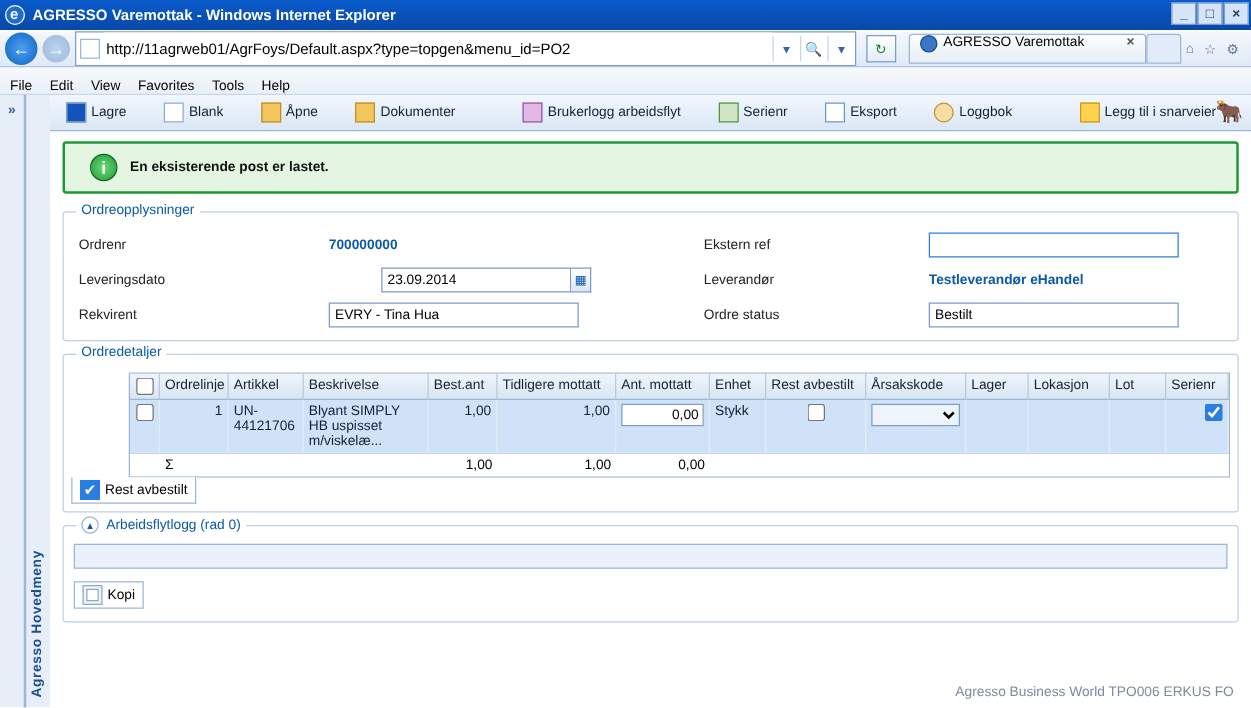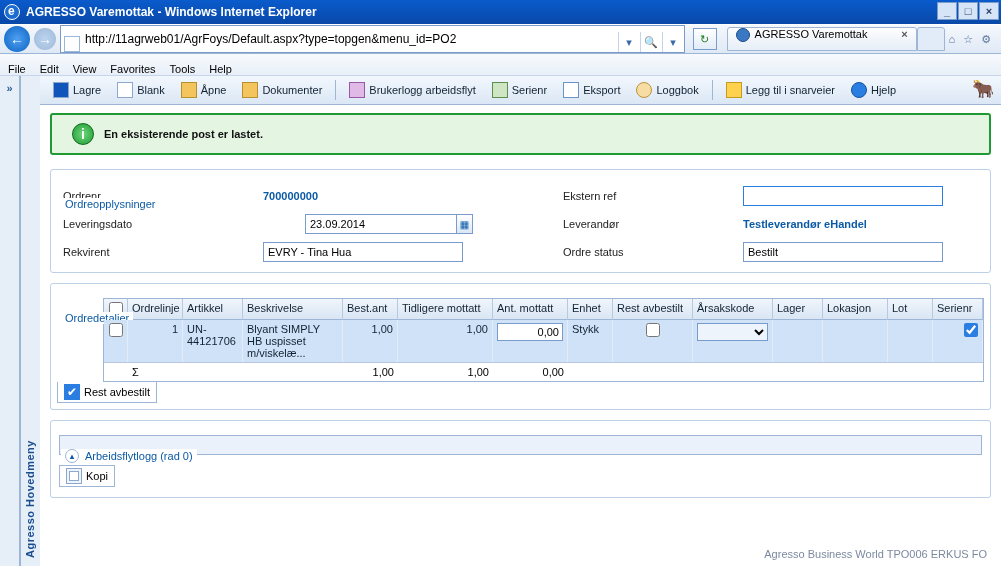--- a/index.html
+++ b/index.html
@@ -10,21 +10,21 @@
 .titlebar .ie-icon { width:16px; height:16px; background:#1b6dd1; border-radius:50%; border:1px solid #fff; margin-right:6px; position:relative; }
 .titlebar .ie-icon::after{content:"e"; color:#fff; font-weight:bold; position:absolute; left:3px; top:-1px; font-size:12px;}
 .titlebar-title { font-weight: bold; font-size: 12px; }
 .titlebar-controls { position:absolute; right:2px; top:2px; display:flex; gap:1px; }
 .titlebar-controls .wbtn { width:20px; height:18px; background:#d6e4f7; border:1px solid #7a9ccc; color:#2b3e63; display:flex; align-items:center; justify-content:center; font-weight:bold; cursor:default; }
 
 
 .navbar { height: 30px; background: linear-gradient(#f5f8fc, #dfe9f6); border-top:1px solid #fff; border-bottom:1px solid #9db6d6; display:flex; align-items:center; padding:0 4px; gap:4px; }
 .navback, .navfwd { width:26px; height:26px; border-radius:50%; background: radial-gradient(#4ea0f0,#0b62c4); display:flex; align-items:center; justify-content:center; color:#fff; font-size:14px; }
 .navfwd { width:22px; height:22px; background:radial-gradient(#bcd4ee,#9cb8d8);}
-.addrwrap { flex:1; display:flex; align-items:flex-end; background:#fff; border:1px solid #7a9ccc; height:28px; }
+.addrwrap { flex:1; display:flex; align-items:center; background:#fff; border:1px solid #7a9ccc; height:28px; }
 .addrwrap .page-icon{width:16px;height:16px;margin:0 3px;border:1px solid #9cb8d8;background:#fff;position:relative;}
 .addrwrap input { border:none; outline:none; flex:1; height:100%; padding:0 2px; font-size:12px;}
 .searchbtn, .dd { width:22px;height:20px;border-left:1px solid #c6d5eb;display:flex;align-items:center;justify-content:center;color:#366aa8; }
 .refreshbtn { width:24px; height:22px; border:1px solid #7a9ccc; background:linear-gradient(#fff,#e2ecf8); display:flex;align-items:center;justify-content:center;color:#1d7a1d; margin-left:4px; }
 .tabstrip { display:flex; align-items:center; margin-left:6px; height:26px; }
 .tab { background:linear-gradient(#fdfdfd,#e6eef8); border:1px solid #9db6d6; height:24px; padding:0 8px; display:flex; gap:5px; min-width:190px; border-top-left-radius:3px;border-top-right-radius:3px;}
 .tab .tab-ico{width:14px;height:14px;background:#3b78c3;border-radius:50%;border:1px solid #1b4c8a;}
 .tab .close{color:#555;font-weight:bold;margin-left:auto;}
 .tab.blank{min-width:28px;background:#e2ecf8;}
 .rightnavicons{margin-left:auto;display:flex;gap:8px;color:#5e7aa1;font-size:14px;padding-right:6px;}
@@ -37,21 +37,21 @@
 .shell { display:flex; height: calc(566px - 24px - 30px - 22px); }
 .sidebar-toggle { width:20px; background:#e6eef8; border-right:1px solid #9db6d6; display:flex; align-items:flex-start; justify-content:center; padding-top:6px; color:#2b5c9a; font-weight:bold;}
 .sidebar { width:20px; background:#e6eef8; border-right:1px solid #9db6d6; writing-mode: vertical-rl; text-orientation: mixed; color:#1a4e8f; font-weight:bold; font-size:12px; padding:8px 2px; letter-spacing:0.5px; transform: rotate(180deg);}
 .sidebar span{ writing-mode: vertical-rl; }
 .content { flex:1; background:#fff; padding:0; overflow:hidden; position:relative;}
 
 
 .page-title { color:#0b5aa6; font-weight:bold; font-size:14px; padding:6px 10px 4px; border-bottom:1px solid #c6d5eb; background:#fff;}
 
 
-.toolbar { background:linear-gradient(#f2f7fd,#dbe7f5); border-bottom:1px solid #9db6d6; padding:3px 6px; display:flex; align-items:center; gap:2px; flex-wrap:nowrap; position:relative;}
+.toolbar { background:linear-gradient(#f2f7fd,#dbe7f5); border-bottom:1px solid #9db6d6; padding:3px 6px; display:flex; align-items:center; gap:16px; flex-wrap:nowrap; position:relative;}
 .tbtn { display:flex; align-items:center; gap:4px; padding:2px 6px; border:1px solid transparent; color:#123; white-space:nowrap;}
 .tico{width:16px;height:16px;display:inline-block;border:1px solid #8ca8cc;background:#e6eef8;position:relative;}
 .tico.save{background:#1155bb;}
 .tico.blank{background:#fff;}
 .tico.open{background:#f4c55d;border-color:#b8902d;}
 .tico.doc{background:#f4c55d;border-color:#b8902d;}
 .tico.user{background:#e0b9e7;border-color:#9858a3;}
 .tico.serie{background:#cfe6c5;border-color:#5c8f4d;}
 .tico.export{background:#fff;border-color:#6b95c9; }
 .tico.log{background:#f7dca4;border-color:#c09438;border-radius:50%;}
@@ -64,21 +64,21 @@
 .inner { padding:8px 10px; }
 
 
 .msgbox{border:2px solid #1f9a33;border-radius:3px;background:#e4f6e2;padding:8px 20px;display:flex;align-items:center;gap:10px;margin-bottom:14px;}
 .msgbox .mico{width:22px;height:22px;border-radius:50%;background:radial-gradient(#6ed87a,#1f9a33);border:1px solid #0f6a20;position:relative;}
 .msgbox .mico::after{content:"i";color:#fff;font-weight:bold;position:absolute;left:8px;top:2px;font-size:14px;}
 .msgbox .mtxt{font-weight:bold;color:#111;}
 
 
 .section{border:1px solid #bcd0e8;border-radius:3px;position:relative;padding:16px 12px 10px;margin-bottom:10px;}
-.section-legend{position:absolute;top:-8px;left:10px;background:#fff;color:#0b5aa6;padding:0 4px;font-size:11px;margin-top:36px;}
+.section-legend{position:absolute;top:-8px;left:10px;background:#fff;color:#0b5aa6;padding:0 4px;font-size:11px;}
 
 .formgrid{display:grid;grid-template-columns: 200px 210px 90px 180px 220px; row-gap:8px; align-items:center;}
 .label{color:#222;}
 .val-link{color:#0b5aa6;font-weight:bold;}
 .inp{height:20px;border:1px solid #7a9ccc;padding:0 4px;background:#fff;width:200px;}
 .inpwrap{display:flex;align-items:center;}
 .calbtn{width:20px;height:20px;border:1px solid #7a9ccc;border-left:none;background:linear-gradient(#fff,#dbe7f5);display:flex;align-items:center;justify-content:center;color:#0b5aa6;font-size:10px;}
 
 
 .tablewrap{border:1px solid #9db6d6;margin-left:46px;}

